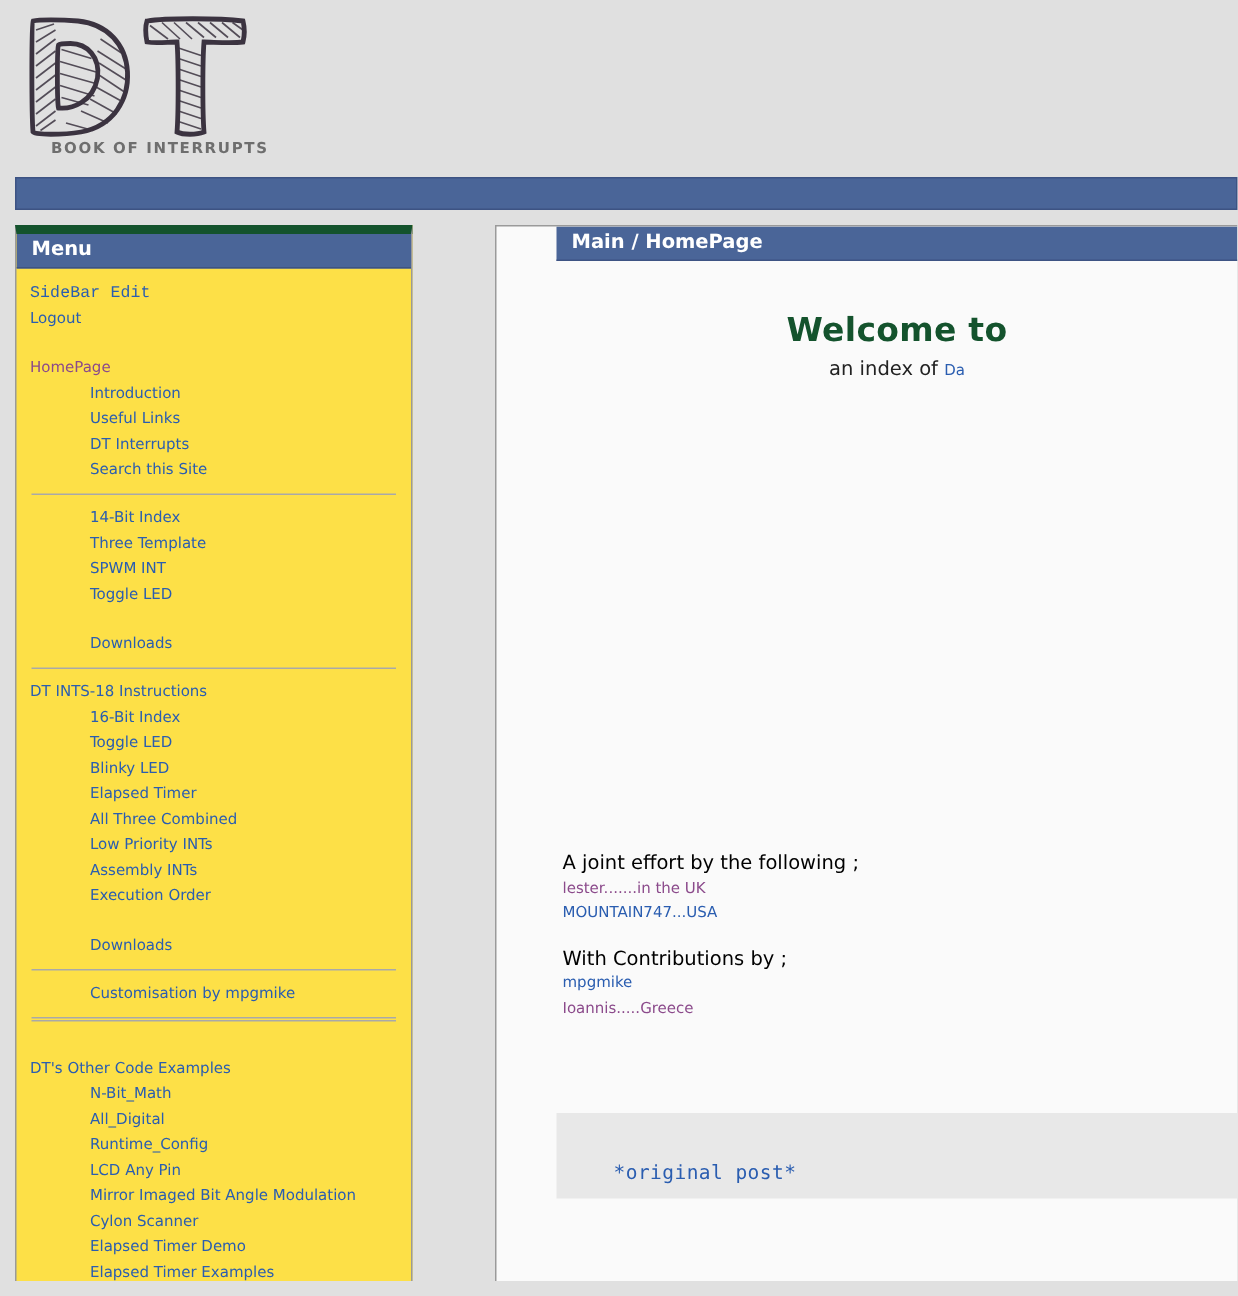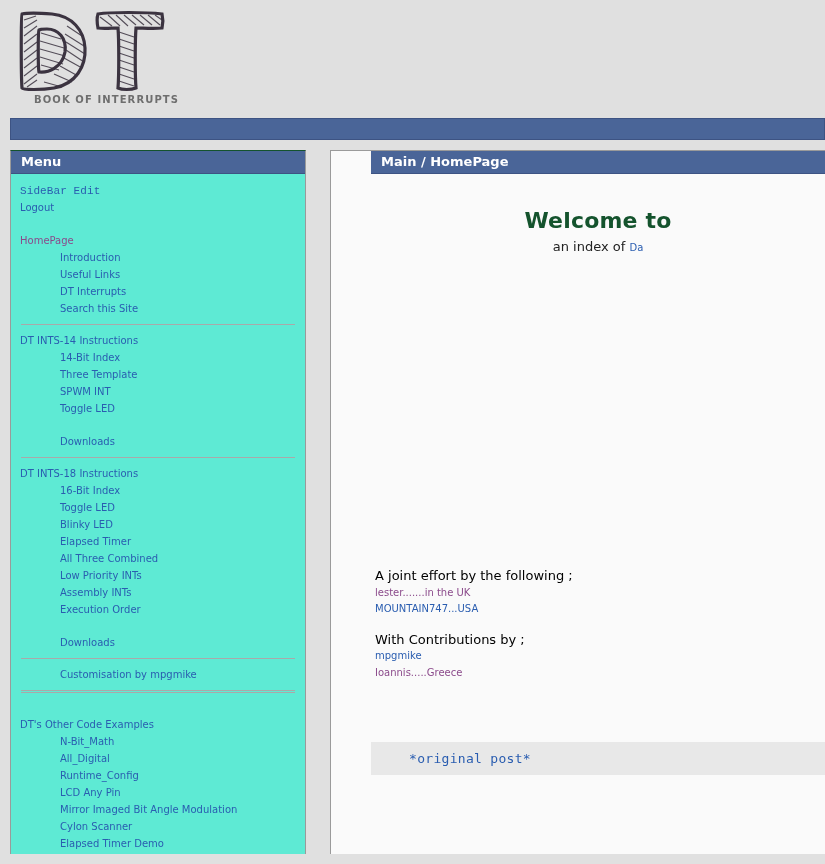--- a/index.html
+++ b/index.html
@@ -53,26 +53,26 @@
   
   .page-body {
     position: relative;
     height: 714px;
   }
 
   .sidebar {
     position: absolute;
     left: 10px;
     top: 10px;
-    width: 296px;
+    width: 265px;
     bottom: 0;
-    background: #5eead4;
+    background: #fde047;
     border-left: 1px solid #9a9a9a;
     border-right: 1px solid #9a9a9a;
-    border-top: 1px solid #14532d;
+    border-top: 6px solid #14532d;
     box-sizing: border-box;
     overflow: hidden;
   }
   .panel-title {
     background: #4a6598;
     color: #ffffff;
     font-weight: bold;
     font-size: 13px;
     padding: 3px 0 4px 10px;
     margin: 0;
@@ -160,20 +160,21 @@
     right: 0;
     top: 568px;
     background: #e8e8e8;
     padding: 9px 0 9px 0;
   }
   .codeblock .code-line {
     font-family: "DejaVu Sans Mono", "Liberation Mono", monospace;
     font-size: 13px;
     padding-left: 38px;
     letter-spacing: 0.3px;
+    margin-top: 24px;
   }
   a.code-lnk {
     color: #2a5db0;
     text-decoration: none;
   }
 </style>
 </head>
 <body>
 
 <div class="site-header">
@@ -250,21 +251,20 @@
         <div class="sb-spacer"></div>
         <div>
           <div class="sb-line"><a href="#" class="lnk visited">HomePage</a></div>
           <div class="sb-line indent"><a href="#" class="lnk">Introduction</a></div>
           <div class="sb-line indent"><a href="#" class="lnk">Useful Links</a></div>
           <div class="sb-line indent"><a href="#" class="lnk">DT Interrupts</a></div>
           <div class="sb-line indent"><a href="#" class="lnk">Search this Site</a></div>
         </div>
         <hr class="sb-hr">
         <div>
-          <div class="sb-line"><a href="#" class="lnk">DT INTS-14 Instructions</a></div>
           <div class="sb-line indent"><a href="#" class="lnk">14-Bit Index</a></div>
           <div class="sb-line indent"><a href="#" class="lnk">Three Template</a></div>
           <div class="sb-line indent"><a href="#" class="lnk">SPWM INT</a></div>
           <div class="sb-line indent"><a href="#" class="lnk">Toggle LED</a></div>
           <div class="sb-spacer"></div>
           <div class="sb-line indent"><a href="#" class="lnk">Downloads</a></div>
         </div>
         <hr class="sb-hr">
         <div>
           <div class="sb-line"><a href="#" class="lnk">DT INTS-18 Instructions</a></div>

